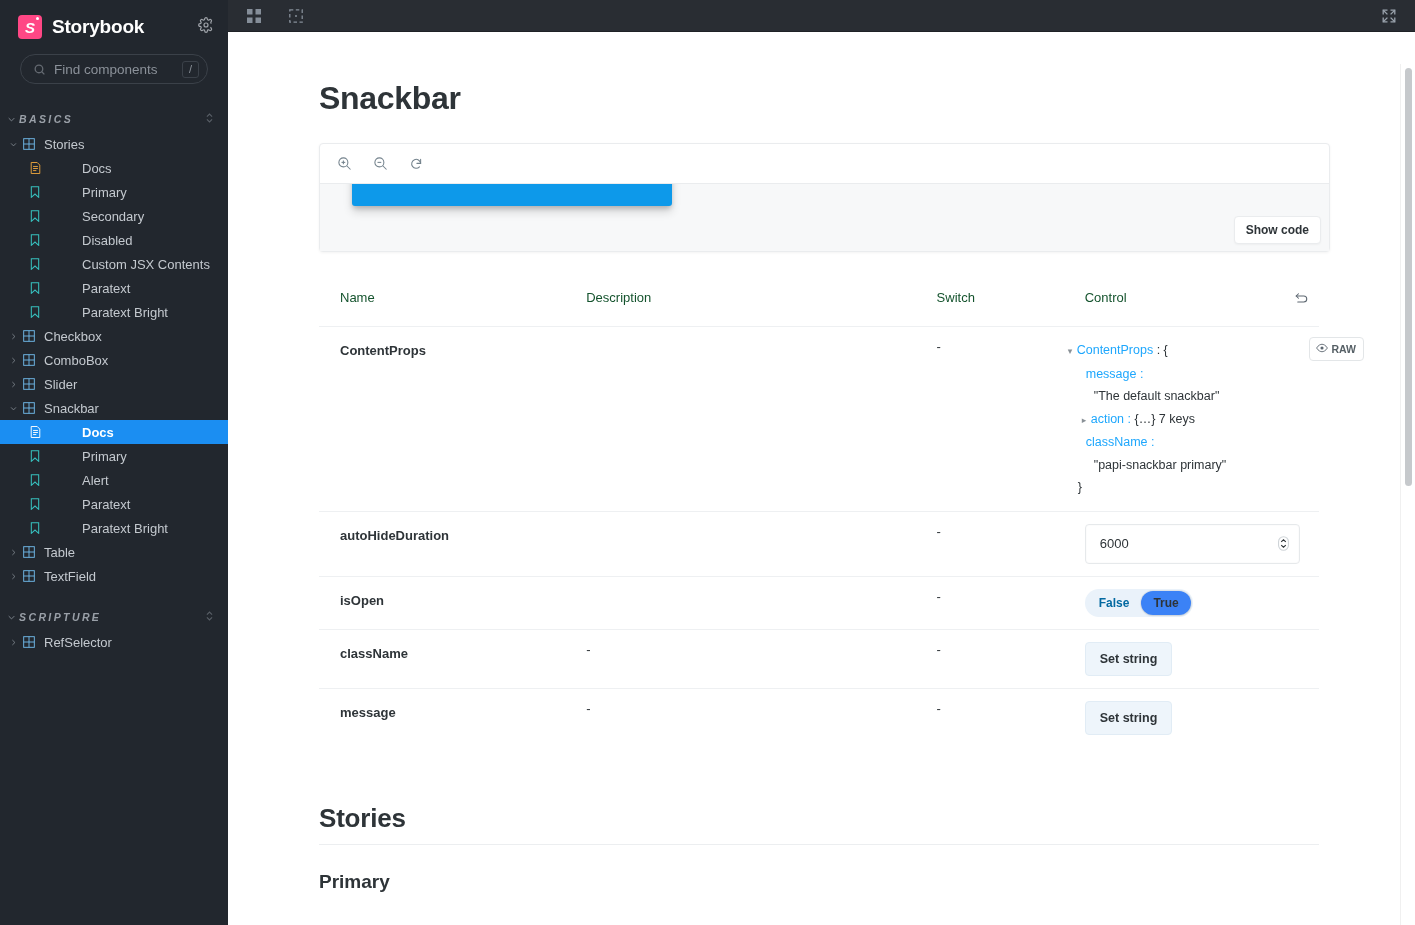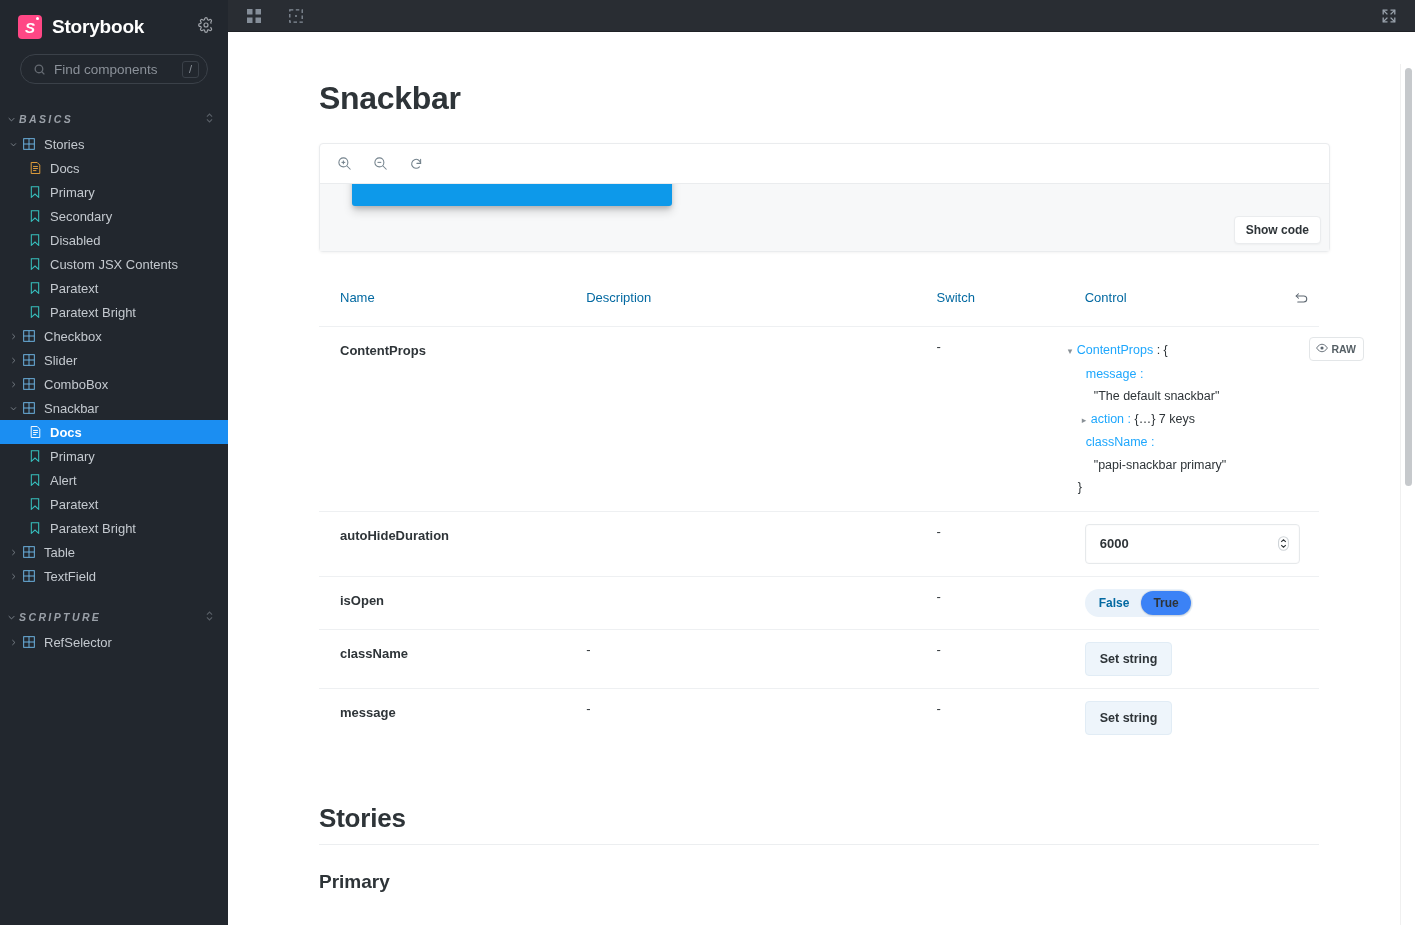--- a/index.html
+++ b/index.html
@@ -87,21 +87,21 @@
 
   .sb-item {
     display: flex; align-items: center;
     height: 24px; font-size: 13px; color: #c4c9cf;
     cursor: pointer; padding-right: 8px;
   }
   .sb-item.selected { background: #1b8ef2; color: #fff; font-weight: bold; }
   .sb-item .caret { width: 14px; display: flex; justify-content: center; flex: 0 0 14px; }
   .sb-item .ic { width: 18px; display: flex; justify-content: center; flex: 0 0 18px; }
   .sb-item.depth0 { padding-left: 6px; }
-  .sb-item.depth1 { padding-left: 26px; }
+  .sb-item.depth1 { padding-left: 26px; gap: 32px; }
   .sb-item .lbl { margin-left: 6px; white-space: nowrap; }
 
   
   .main {
     position: absolute; left: 228px; top: 32px; right: 0; bottom: 0;
     background: #fff; overflow: hidden;
   }
   .docs {
     padding: 0 0 0 0;
     width: 1187px;
@@ -142,21 +142,21 @@
     position: absolute; right: 8px; bottom: 7px;
     background: #fff; border: 1px solid #eaecee; border-radius: 4px;
     font-size: 12px; font-weight: bold; color: #2e3438;
     padding: 6px 11px; cursor: pointer;
     box-shadow: 0 1px 2px rgba(0,0,0,0.04);
   }
 
   
   .args-table { width: 1000px; margin-top: 28px; border-collapse: collapse; }
   .args-table th {
-    text-align: left; font-size: 13px; font-weight: normal; color: #0369a1;
+    text-align: left; font-size: 13px; font-weight: normal; color: #14532d;
     padding: 10px 15px 18px 21px; vertical-align: top;
   }
   .args-table th.reset-col { text-align: right; padding-right: 10px; }
   .col-name { width: 246px; }
   .col-desc { width: 350px; }
   .col-default { width: 148px; }
   .col-control { width: 195px; }
   .col-reset { width: 60px; }
 
   .args-table td {
@@ -187,21 +187,21 @@
 
   
   .num-input {
     width: 215px; height: 40px;
     border: 1px solid #e6e9eb; border-radius: 4px; background: #fff;
     display: flex; align-items: center; padding: 0 10px 0 14px;
     font-size: 13px; color: #2e3438;
     box-shadow: inset 0 0 0 1px rgba(0,0,0,0.01);
     cursor: text;
   }
-  .num-input .val { flex: 1; font-weight: bold; }
+  .num-input .val { flex: 1; }
   .spin { display: flex; flex-direction: column; gap: 1px; color: #2e3438; cursor: pointer;}
 
   
   .bool-toggle {
     display: inline-flex; align-items: center;
     background: #eaf2fa; border-radius: 16px; padding: 2px;
     height: 28px;
   }
   .bool-opt {
     font-size: 12px; font-weight: bold; color: #0369a1;
@@ -379,36 +379,36 @@
               <path d="M3.4 1.5 L7 5 L3.4 8.5" stroke="#7d848c" stroke-width="1.3" fill="none"></path>
             </svg>
           </span>
           <span class="ic">
             <svg width="12" height="12" viewBox="0 0 14 14" fill="none" stroke="#6fb8e8" stroke-width="1.1">
               <rect x="0.8" y="0.8" width="12.4" height="12.4"></rect>
               <line x1="7" y1="0.8" x2="7" y2="13.2"></line>
               <line x1="0.8" y1="7" x2="13.2" y2="7"></line>
             </svg>
           </span>
-          <span class="lbl">Slider</span>
+          <span class="lbl">ComboBox</span>
         </div>
         <div class="sb-item depth0">
           <span class="caret">
             <svg width="7" height="7" viewBox="0 0 10 10">
               <path d="M3.4 1.5 L7 5 L3.4 8.5" stroke="#7d848c" stroke-width="1.3" fill="none"></path>
             </svg>
           </span>
           <span class="ic">
             <svg width="12" height="12" viewBox="0 0 14 14" fill="none" stroke="#6fb8e8" stroke-width="1.1">
               <rect x="0.8" y="0.8" width="12.4" height="12.4"></rect>
               <line x1="7" y1="0.8" x2="7" y2="13.2"></line>
               <line x1="0.8" y1="7" x2="13.2" y2="7"></line>
             </svg>
           </span>
-          <span class="lbl">ComboBox</span>
+          <span class="lbl">Slider</span>
         </div>
         <div class="sb-item depth0">
           <span class="caret">
             <svg width="7" height="7" viewBox="0 0 10 10">
               <path d="M1.5 3.4 L5 7 L8.5 3.4" stroke="#7d848c" stroke-width="1.3" fill="none"></path>
             </svg>
           </span>
           <span class="ic">
             <svg width="12" height="12" viewBox="0 0 14 14" fill="none" stroke="#6fb8e8" stroke-width="1.1">
               <rect x="0.8" y="0.8" width="12.4" height="12.4"></rect>

